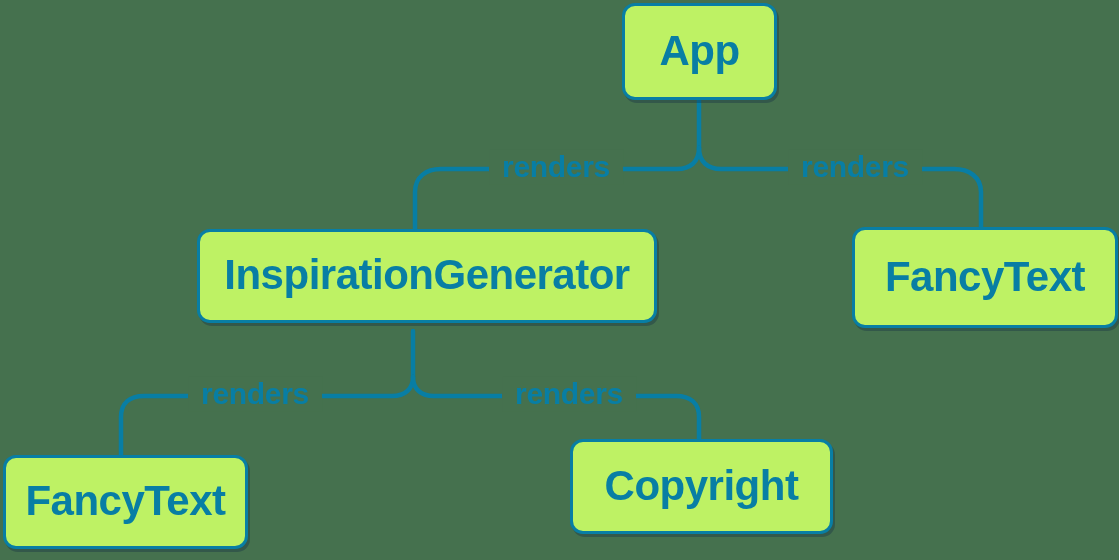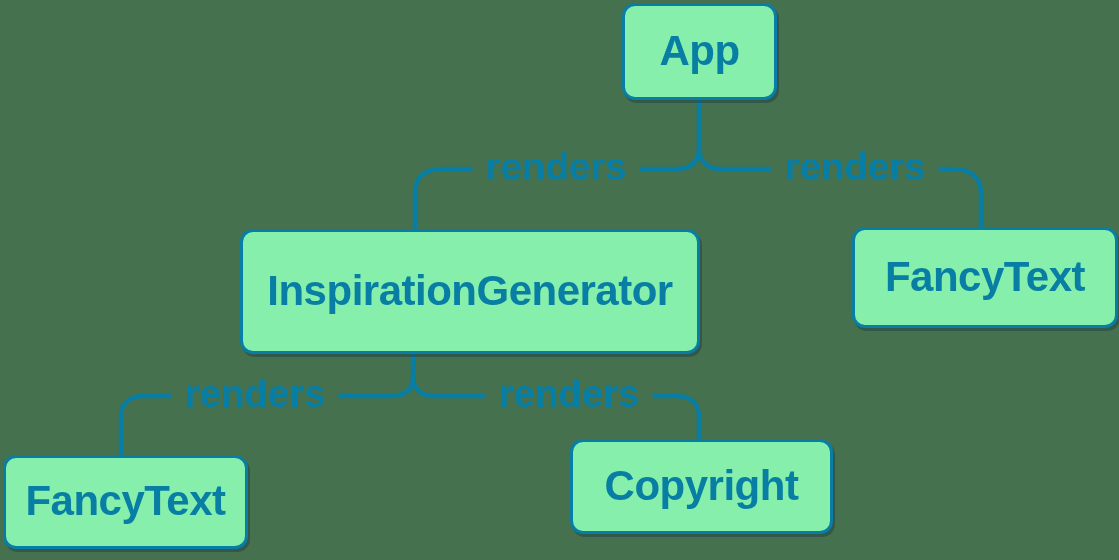--- a/index.html
+++ b/index.html
@@ -25,21 +25,21 @@
   }
   svg.connectors path {
     fill: none;
     stroke: #087EA4;
     stroke-width: 4.5;
     stroke-linecap: round;
   }
   .node {
     position: absolute;
     box-sizing: border-box;
-    background: #86efac;
+    background: #bef264;
     border: 3.5px solid #087EA4;
     border-radius: 13px;
     box-shadow: 2px 3px 0 rgba(16, 43, 68, 0.35);
     display: flex;
     align-items: center;
     justify-content: center;
   }
   .node .node-label {
     color: #087EA4;
     font-size: 42px;
@@ -47,30 +47,30 @@
     letter-spacing: -0.5px;
     white-space: nowrap;
     line-height: 1;
     padding-bottom: 2px;
   }
   .edge-label {
     position: absolute;
     transform: translate(-50%, -50%);
     background: #45714E;
     color: #087EA4;
-    font-size: 39px;
+    font-size: 30px;
     font-weight: 700;
     letter-spacing: -0.3px;
     line-height: 1.15;
     padding: 0 13px;
     white-space: nowrap;
   }
   
   .node-app                   { left: 622px; top: 3px;   width: 155px; height: 97px; }
-  .node-inspiration-generator { left: 197px; top: 229px; width: 460px; height: 125px; margin-left: 43px; }
+  .node-inspiration-generator { left: 197px; top: 229px; width: 460px; height: 94px; }
   .node-fancytext-top         { left: 852px; top: 227px; width: 266px; height: 101px; }
   .node-fancytext-bottom      { left: 3px;   top: 455px; width: 245px; height: 94px; }
   .node-copyright             { left: 570px; top: 439px; width: 263px; height: 95px; }
   
   .edge-label-1 { left: 556px; top: 167px; }
   .edge-label-2 { left: 855px; top: 167px; }
   .edge-label-3 { left: 255px; top: 394px; }
   .edge-label-4 { left: 569px; top: 394px; }
 </style>
 </head>

